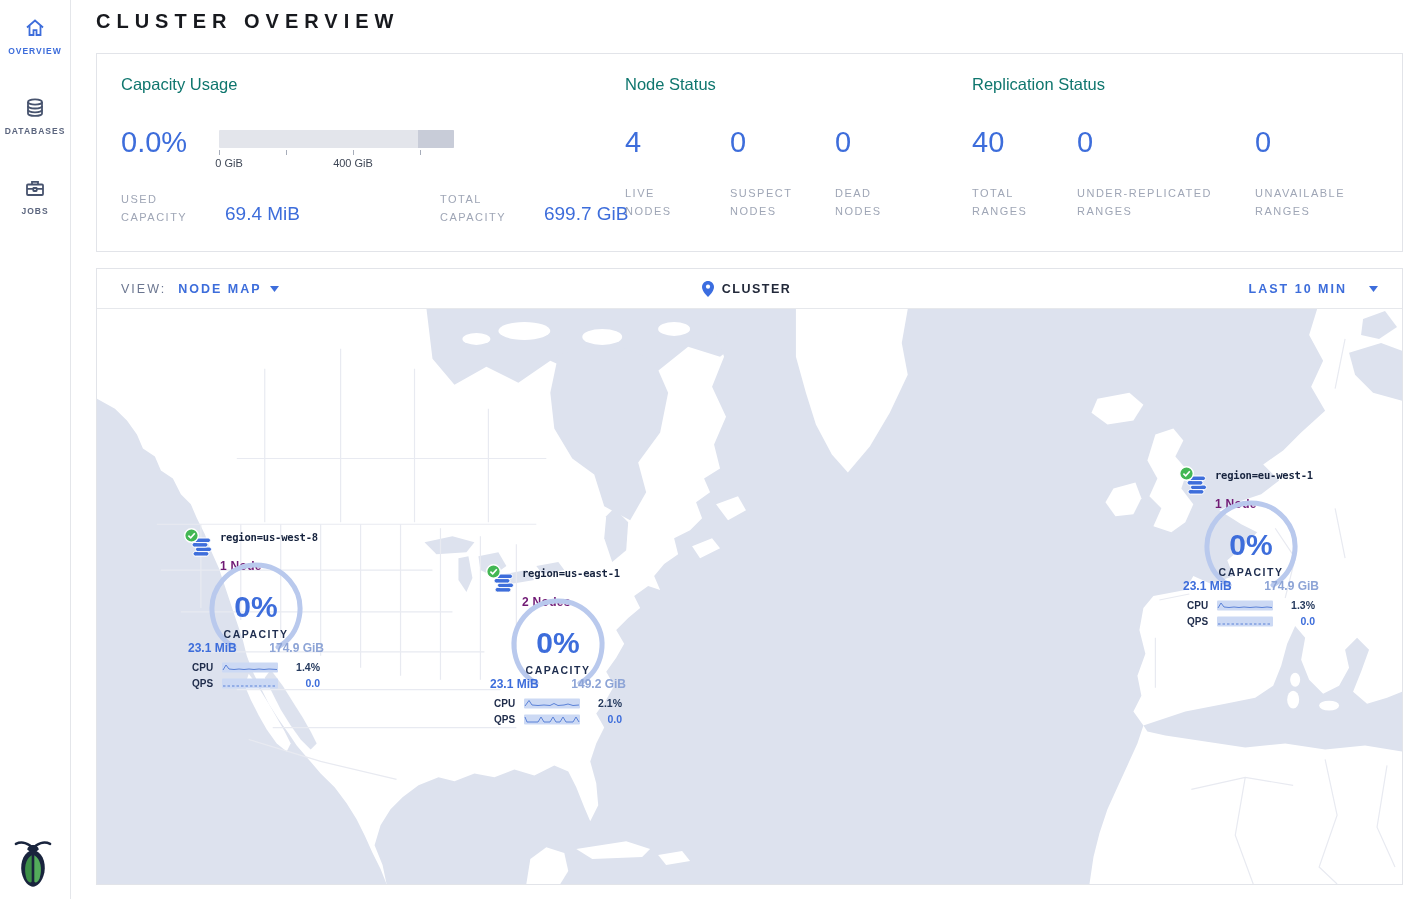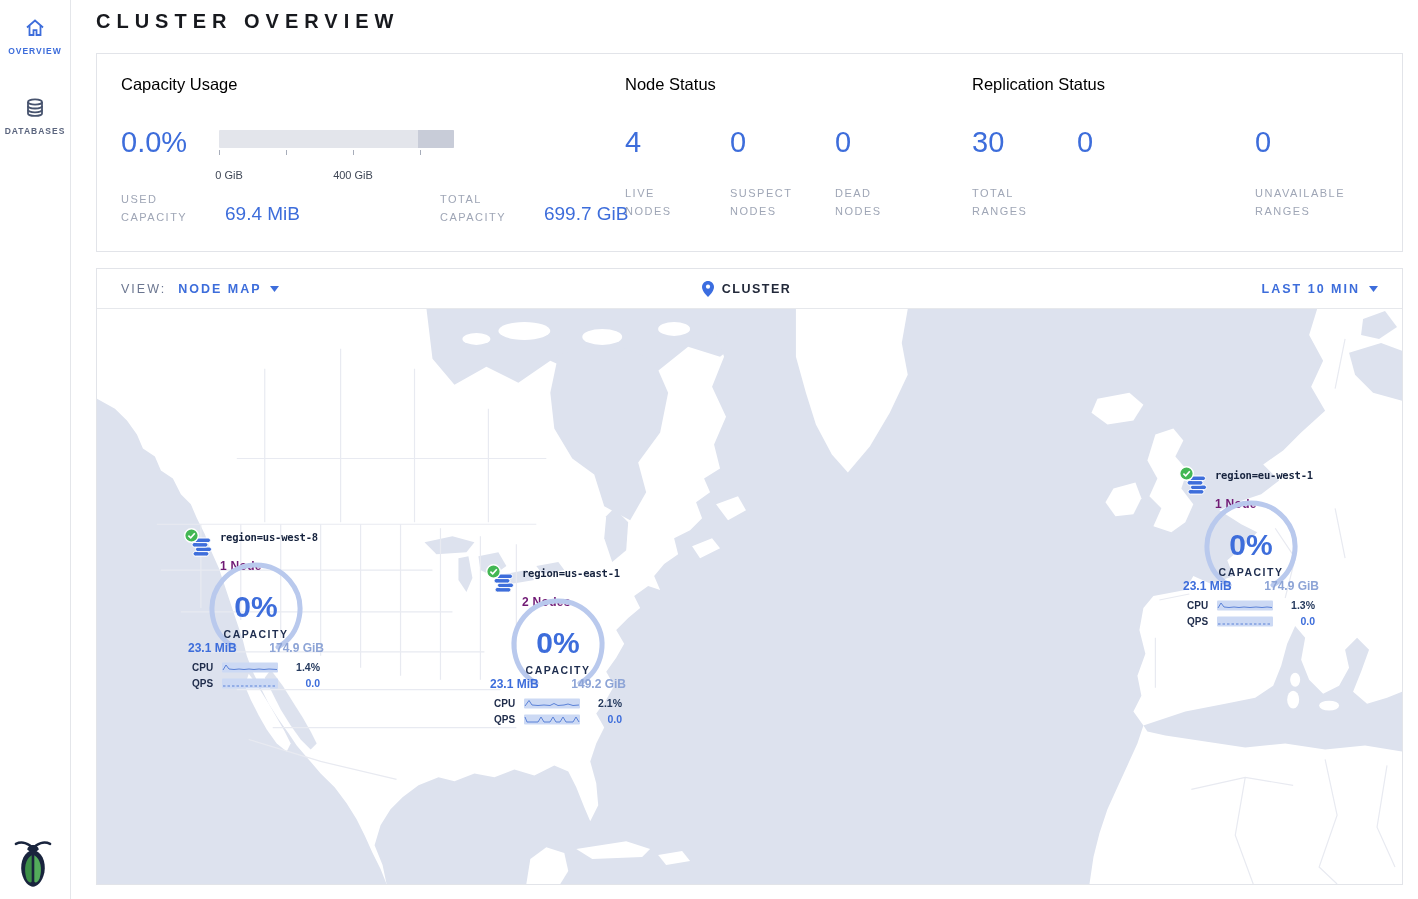--- a/index.html
+++ b/index.html
@@ -17,34 +17,34 @@
   .logo { position:absolute; left:14px; bottom:12px; width:38px; height:50px; cursor:pointer; }
 
   
   .main { position:absolute; left:71px; top:0; width:1347px; height:899px; }
   .page-title { position:absolute; left:25px; top:10px; font-size:20px; font-weight:600;
     letter-spacing:6px; color:#17191e; }
 
   .panel { position:absolute; background:#fff; border:1px solid #e2e4e9; }
   .summary-panel { left:25px; top:53px; width:1307px; height:199px; display:flex; }
   .sec { padding-top:21px; }
-  .sec-title { font-size:16.5px; font-weight:500; color:#000000; }
+  .sec-title { font-size:16.5px; font-weight:500; color:#0f766e; }
   .sec-cap { width:528px; padding-left:24px; }
   .sec-nodes { width:347px; }
   .sec-repl { flex:1; }
 
   .cap-row1 { display:flex; margin-top:34px; align-items:flex-start; }
   .cap-pct { font-size:29px; color:#3d6ddb; width:98px; line-height:1; }
   .bar-wrap { margin-top:2px; }
   .bar { width:235px; height:18px; background:#e3e5eb; border-radius:1px; position:relative; }
   .bar .tail { position:absolute; right:0; top:0; width:36px; height:18px; background:#c8ccd8; border-radius:0 1px 1px 0; }
   .ticks { position:relative; height:7px; }
   .tick { position:absolute; top:2px; width:1px; height:5px; background:#a7adba; }
   .tick-lbls { position:relative; height:14px; }
-  .tick-lbl { position:absolute; transform:translateX(-50%); font-size:11px; color:#3f4756; white-space:nowrap; top:14px; }
+  .tick-lbl { position:absolute; transform:translateX(-50%); font-size:11px; color:#3f4756; white-space:nowrap; top:2px; }
   .cap-row2 { display:flex; margin-top:22px; }
   .kv { display:flex; align-items:flex-end; }
   .kv .k { font-size:11px; letter-spacing:1.5px; color:#9fa6b6; line-height:1.6; width:88px; }
   .kv .v { font-size:19px; color:#3d6ddb; margin-left:16px; margin-bottom:1px; white-space:nowrap; }
   .kv2 { margin-left:140px; }
 
   .stat-row { display:flex; margin-top:34px; }
   .stat { line-height:1; }
   .stat .num { font-size:29px; color:#3d6ddb; }
   .stat .slbl { margin-top:28px; font-size:11px; letter-spacing:1.5px; color:#9fa6b6; line-height:1.6; }
@@ -55,21 +55,21 @@
   
   .map-panel { left:25px; top:268px; width:1307px; height:617px; }
   .toolbar { height:40px; border-bottom:1px solid #e6e8ec; display:flex; align-items:center;
     padding:0 24px; position:relative; }
   .tb-left { display:flex; align-items:center; gap:12px; cursor:pointer; }
   .tb-view-label { font-size:12.5px; letter-spacing:2px; color:#6b7690; }
   .tb-view-value { font-size:12.5px; letter-spacing:2px; color:#3d6ddb; font-weight:700; display:flex; align-items:center; gap:8px; }
   .tb-center { position:absolute; left:0; right:6px; margin:auto; width:220px; text-align:center;
     display:flex; align-items:center; justify-content:center; gap:8px; }
   .tb-loc { font-size:12.5px; letter-spacing:1.5px; font-weight:700; color:#22293a; }
-  .tb-right { margin-left:auto; display:flex; align-items:center; gap:9px; cursor:pointer; }
+  .tb-right { margin-left:auto; display:flex; align-items:center; gap:22px; cursor:pointer; }
   .tb-time { font-size:12.5px; letter-spacing:2px; color:#3d6ddb; font-weight:700; }
   .map-area { position:relative; width:1305px; height:575px; overflow:hidden; background:#fff; }
   .map-svg { position:absolute; left:0; top:0; }
 
   
   .loc-card { position:absolute; width:140px; height:162px; cursor:pointer; }
   .loc-head { position:relative; padding-left:34px; min-height:34px; }
   .db-icon { position:absolute; left:4px; top:6px; }
   .check { position:absolute; left:-2px; top:-3px; }
   .loc-region { font-family:"DejaVu Sans Mono", monospace; font-size:10.5px; font-weight:700;
@@ -101,20 +101,29 @@
   </div>
   <div class="side-item">
     <svg width="24" height="24" viewBox="0 0 24 24" fill="none" stroke="#47536e" stroke-width="1.8">
       <ellipse cx="12" cy="6" rx="7" ry="2.6"></ellipse>
       <path d="M5,6 V17.4 C5,18.8 8.1,19.9 12,19.9 C15.9,19.9 19,18.8 19,17.4 V6"></path>
       <path d="M5,10 C5,11.4 8.1,12.5 12,12.5 C15.9,12.5 19,11.4 19,10"></path>
       <path d="M5,13.8 C5,15.2 8.1,16.3 12,16.3 C15.9,16.3 19,15.2 19,13.8"></path>
     </svg>
     <span class="lbl">DATABASES</span>
   </div>
+  <div class="side-item">
+    <svg width="24" height="24" viewBox="0 0 24 24" fill="none" stroke="#47536e" stroke-width="1.8">
+      <rect x="4" y="8.5" width="16" height="10.5" rx="1"></rect>
+        <path d="M9,8.5 V5.8 H15 V8.5"></path>
+      <rect x="10.3" y="12" width="3.4" height="3" rx="0.5"></rect>
+        <path d="M4,12.8 H10.3 M13.7,12.8 H20"></path>
+    </svg>
+    <span class="lbl">JOBS</span>
+  </div>
 
   <svg class="logo" viewBox="0 0 40 52">
     <path d="M20,12 C16,6 8,4 2,7" stroke="#19243d" stroke-width="2.6" fill="none" stroke-linecap="round"></path>
     <path d="M20,12 C24,6 32,4 38,7" stroke="#19243d" stroke-width="2.6" fill="none" stroke-linecap="round"></path>
     <path d="M20,8 C23,8 26,10 26,13 L20,17 L14,13 C14,10 17,8 20,8 Z" fill="#19243d"></path>
     <path d="M20,13 C29,15 34,25 32,37 C30,47 24,52 20,52 C16,52 10,47 8,37 C6,25 11,15 20,13 Z" fill="#19243d"></path>
     <path d="M18.6,19 C12,23 10,33 13,43 C15,47.5 17.5,48.5 18.6,46.5 Z" fill="#3c8f47"></path>
     <path d="M21.4,19 C28,23 30,33 27,43 C25,47.5 22.5,48.5 21.4,46.5 Z" fill="#53ac5b"></path>
   </svg>
 </div>
@@ -170,25 +179,26 @@
           <div class="num">0</div>
           <div class="slbl" style="width:70px">DEAD NODES</div>
         </div>
       </div>
     </div>
 
     <div class="sec sec-repl">
       <div class="sec-title">Replication Status</div>
       <div class="stat-row">
         <div class="stat stat-a">
-          <div class="num">30</div>
+          <div class="num">40</div>
           <div class="slbl" style="width:70px">TOTAL RANGES</div>
         </div>
         <div class="stat stat-b">
           <div class="num">0</div>
+          <div class="slbl" style="width:150px">UNDER-REPLICATED RANGES</div>
         </div>
         <div class="stat stat-c">
           <div class="num">0</div>
           <div class="slbl" style="width:100px">UNAVAILABLE RANGES</div>
         </div>
       </div>
     </div>
   </div>
 
   <div class="panel map-panel">

